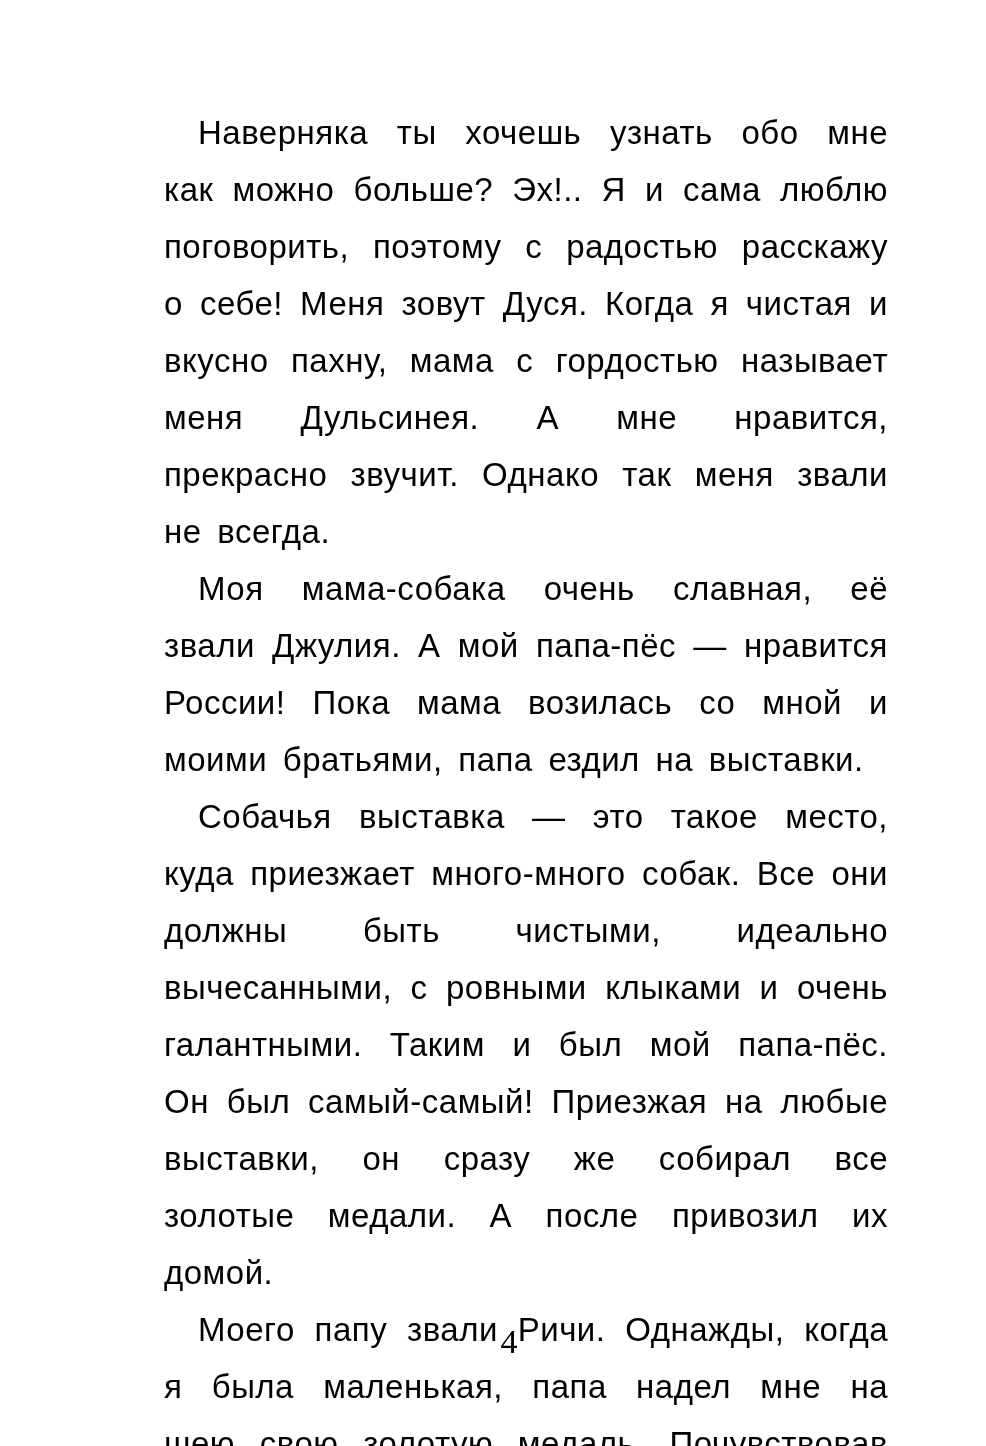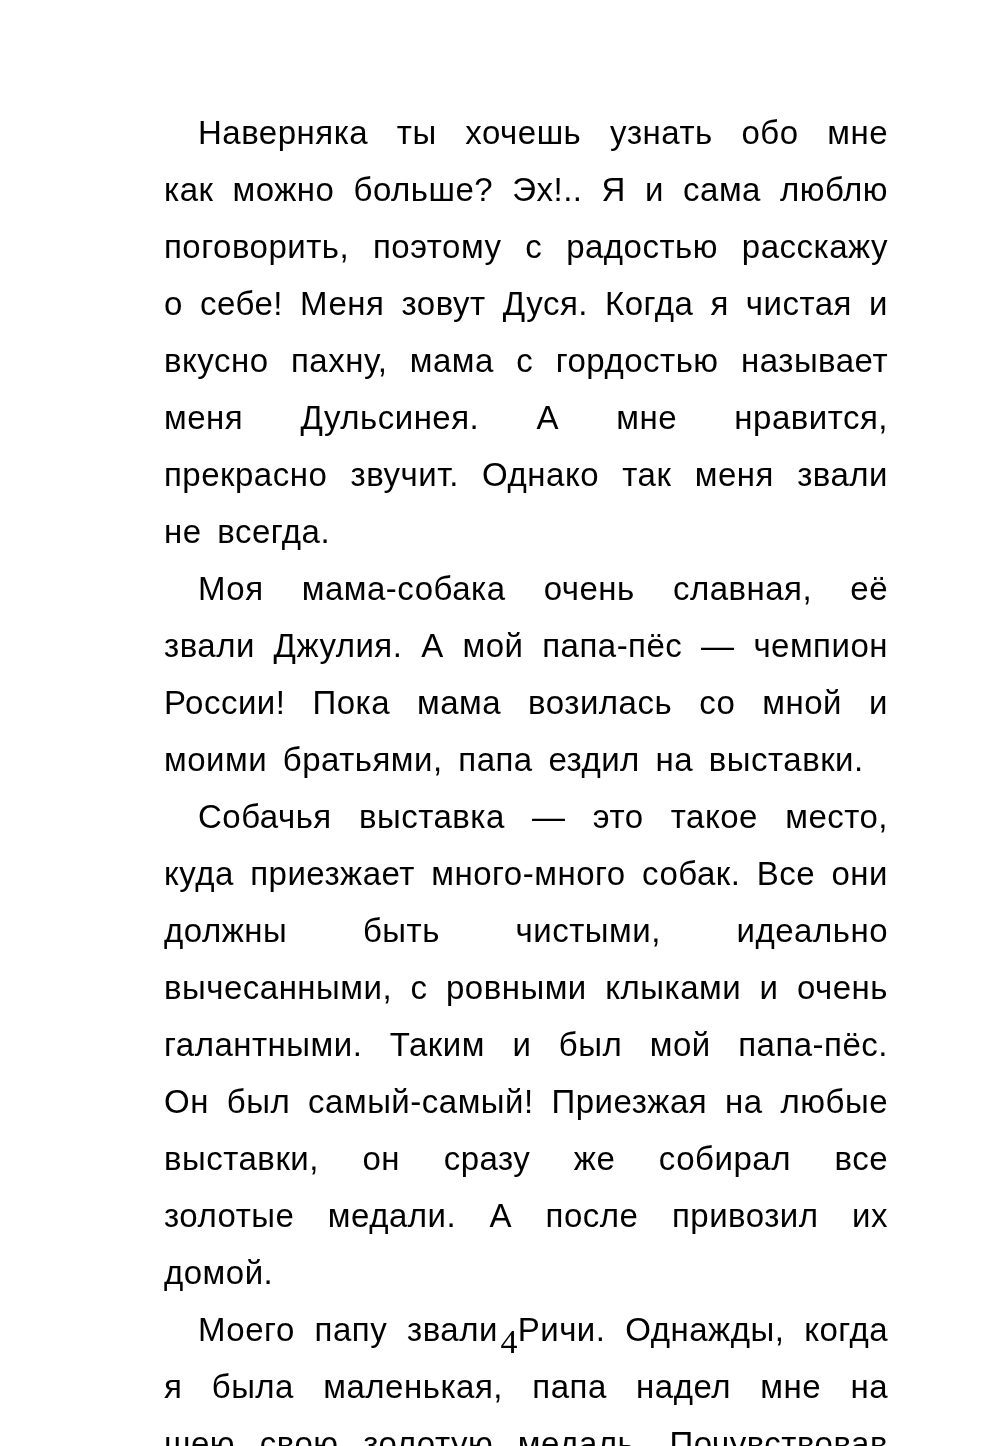--- a/index.html
+++ b/index.html
@@ -53,21 +53,21 @@
     color: #000000;
   }
 </style>
 </head>
 <body>
 
 <div class="page">
 
   <div class="text-block">
     <p>Наверняка ты хочешь узнать обо мне как можно больше? Эх!.. Я и сама люблю поговорить, поэтому с радостью расскажу о себе! Меня зовут Дуся. Когда я чистая и вкусно пахну, мама с гордостью называет меня Дульсинея. А мне нравится, прекрасно звучит. Однако так меня звали не всегда.</p>
-    <p>Моя мама-собака очень славная, её звали Джулия. А мой папа-пёс — чемпион России! Пока мама возилась со мной и моими братьями, папа ездил на выставки.</p>
+    <p>Моя мама-собака очень славная, её звали Джулия. А мой папа-пёс — нравится России! Пока мама возилась со мной и моими братьями, папа ездил на выставки.</p>
     <p>Собачья выставка — это такое место, куда приезжает много-много собак. Все они должны быть чистыми, идеально вычесанными, с ровными клыками и очень галантными. Таким и был мой папа-пёс. Он был самый-самый! Приезжая на любые выставки, он сразу же собирал все золотые медали. А после привозил их домой.</p>
     <p>Моего папу звали Ричи. Однажды, когда я была маленькая, папа надел мне на шею свою золотую медаль. Почувствовав её на своей груди, я тоже захотела быть чемпионкой красоты!</p>
 
   </div>
 
   <div class="page-number">4</div>
 
 </div>
 
 </body></html>

